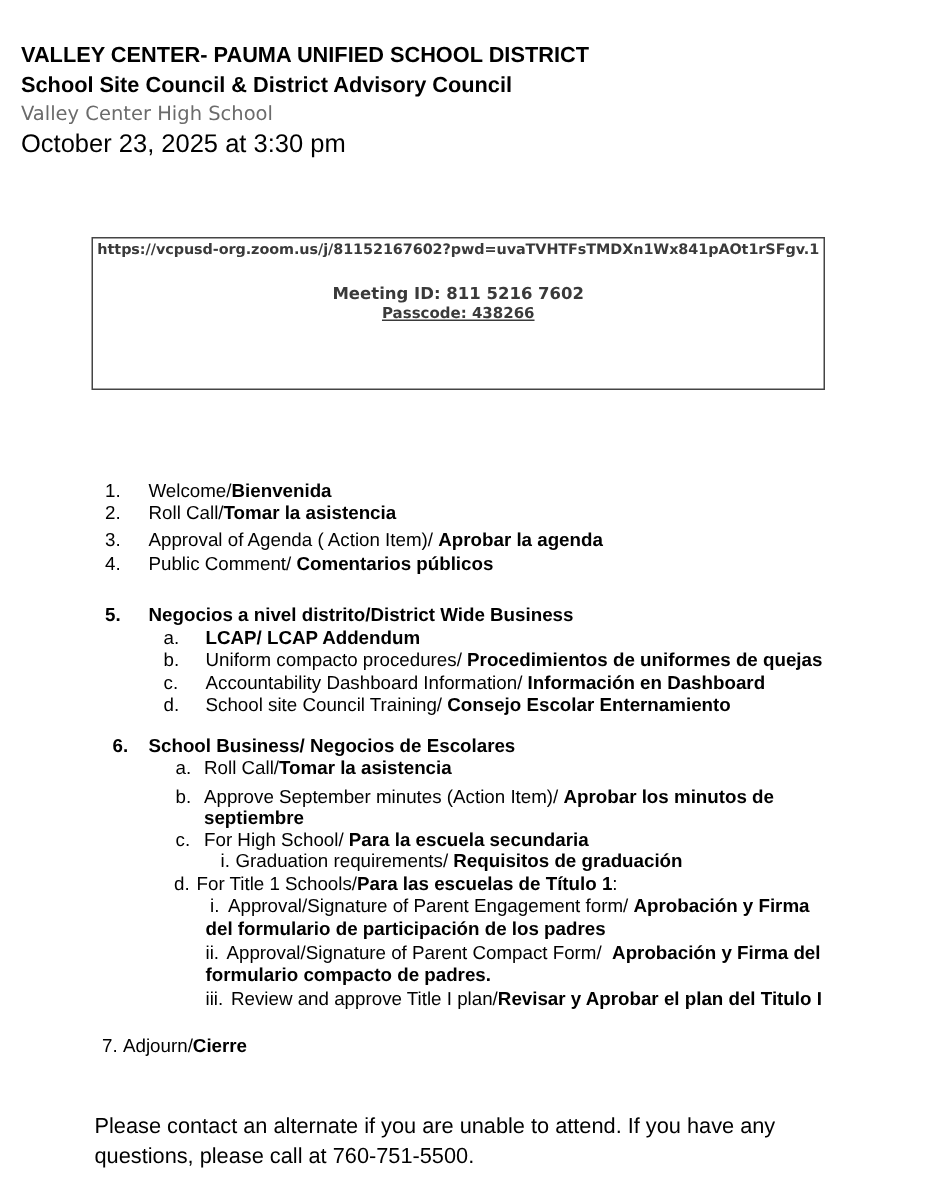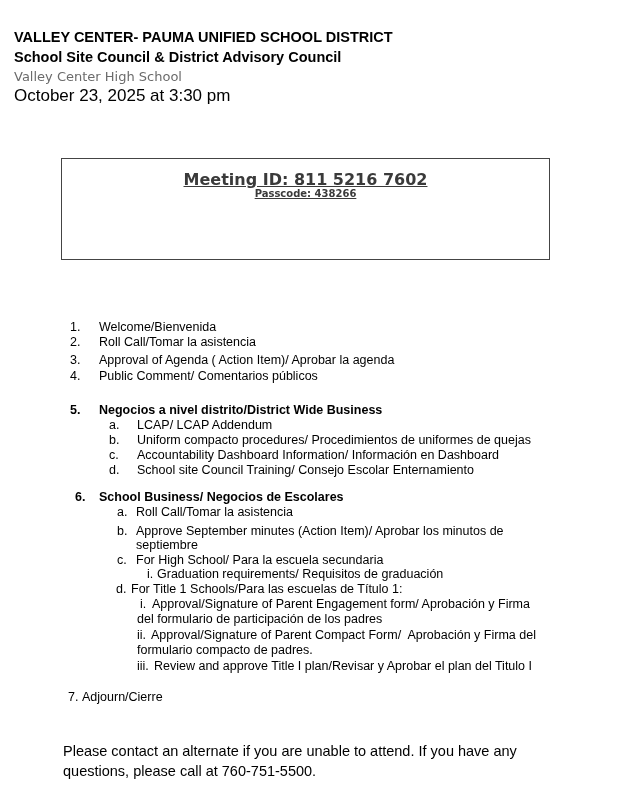--- a/index.html
+++ b/index.html
@@ -11,41 +11,42 @@
   .h3 { font-family: "DejaVu Sans", sans-serif; font-size: 13px; color: #6b6b6b; line-height: 20px; }
   .h4 { font-size: 14px; line-height: 20px; }
   .h5 { font-size: 17px; line-height: 18px; }
   .h6 { font-size: 12.5px; line-height: 16px; }
 
   .zoom-box { position: absolute; left: 61px; top: 158px; width: 487px; height: 100px;
               border: 1.5px solid #444; text-align: center;
               font-family: "DejaVu Sans", sans-serif; font-weight: bold; color: #3a3a3a; }
   .zoom-box .title { margin-top: 8px; font-size: 10.5px; text-decoration: underline; line-height: 13px; }
   .zoom-box .url { font-size: 9.6px; line-height: 16px; text-decoration: none; color: #3a3a3a; letter-spacing: -0.05px; display:block; }
-  .zoom-box .mid { margin-top: 13px; font-size: 16px; text-decoration: underline; line-height: 15px; }
+  .zoom-box .mid { margin-top: 13px; font-size: 11px; line-height: 15px; }
   .zoom-box .pass { font-size: 10px; text-decoration: underline; line-height: 14px; }
 
   .row { position: absolute; font-size: 12.5px; line-height: 15px; white-space: nowrap; }
   .num { position: absolute; }
   .txt { position: absolute; }
-  b { font-weight: normal; }
+  b { font-weight: bold; }
 
   .footer { position: absolute; left: 63px; top: 741px; width: 520px; font-size: 14.5px; line-height: 20px; }
 </style>
 </head>
 <body>
 
 <div class="header">
   <div class="h1">VALLEY CENTER- PAUMA UNIFIED SCHOOL DISTRICT</div>
   <div class="h2">School Site Council &amp; District Advisory Council</div>
   <div class="h3">Valley Center High School</div>
   <div class="h5">October 23, 2025 at 3:30 pm</div>
 </div>
 
 <div class="zoom-box">
+  <a class="url">https://vcpusd-org.zoom.us/j/81152167602?pwd=uvaTVHTFsTMDXn1Wx841pAOt1rSFgv.1</a>
   <div class="mid">Meeting ID: 811 5216 7602</div>
   <div class="pass">Passcode: 438266</div>
 </div>
 
 <div class="row" style="top:320px;left:0;">
   <span class="num" style="left:70px;">1.</span>
   <span class="txt" style="left:99px;"><span>Welcome/</span><b>Bienvenida</b></span>
 </div>
 <div class="row" style="top:335px;left:0;">
   <span class="num" style="left:70px;">2.</span>

